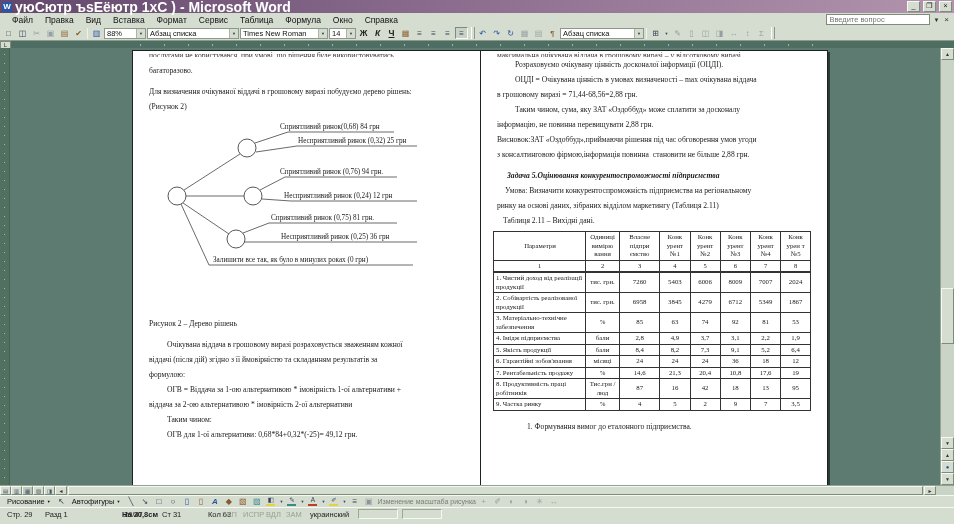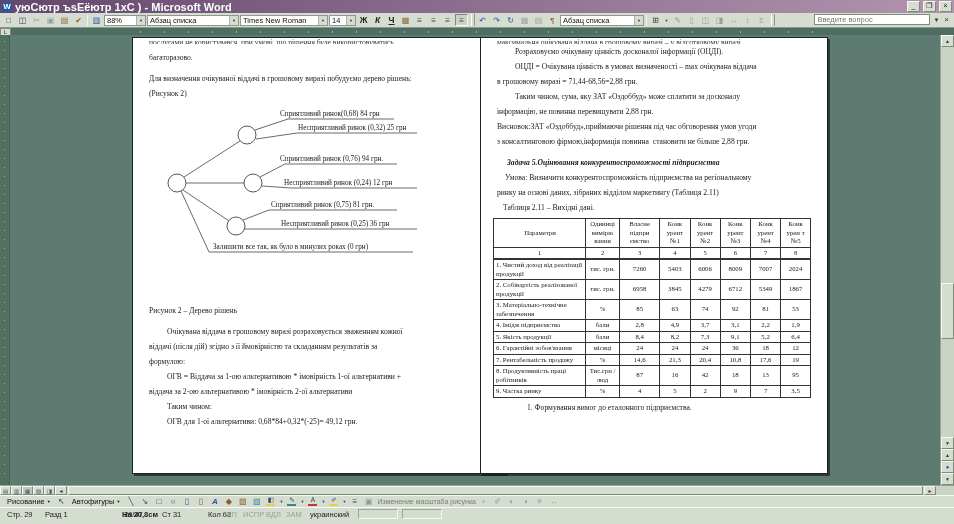--- a/index.html
+++ b/index.html
@@ -5,28 +5,28 @@
   html,body{margin:0;padding:0;width:954px;height:524px;overflow:hidden;
     font-family:"Liberation Sans",sans-serif;background:#d5dcd0;}
   *{box-sizing:border-box;}
   .window{width:954px;height:524px;display:flex;flex-direction:column;background:#d5dcd0;}
 
   
   .titlebar{height:13px;background:linear-gradient(90deg,#63486b 0%,#8a6b8d 45%,#b294ae 100%);
     display:flex;align-items:center;padding:0 2px;gap:3px;flex:0 0 auto;}
   .word-logo{width:10px;height:10px;background:#2a55a5;color:#fff;font-size:8px;font-weight:bold;
     display:flex;align-items:center;justify-content:center;line-height:1;}
-  .title-text{color:#fff;font-size:11px;font-weight:bold;flex:1;white-space:nowrap;overflow:hidden;}
+  .title-text{color:#fff;font-size:14px;font-weight:bold;flex:1;white-space:nowrap;overflow:hidden;}
   .winbtn{width:13px;height:11px;background:#d5dcd0;border:1px solid;border-color:#f6f8f3 #7d8b7a #7d8b7a #f6f8f3;
     font-size:7px;line-height:8px;text-align:center;color:#111;}
 
   
   .menubar{height:13px;display:flex;align-items:center;font-size:8.5px;padding-left:6px;flex:0 0 auto;}
   .menu-item{padding:0 6px;white-space:nowrap;color:#111;}
-  .q-box{width:116px;height:11px;border:1px solid #7d8b7a;background:#fff;font-size:7.5px;
+  .q-box{width:104px;height:11px;border:1px solid #7d8b7a;background:#fff;font-size:7.5px;
     font-family:"Liberation Sans",sans-serif;color:#777;padding:0 2px;}
   .q-drop,.q-close{font-size:6px;color:#333;padding:0 2px;}
 
   
   .toolbar{height:14px;display:flex;align-items:center;gap:1px;padding-left:2px;flex:0 0 auto;font-size:8px;}
   .tbtn{min-width:13px;height:12px;display:flex;align-items:center;justify-content:center;
     font-size:8px;color:#35455c;padding:0 1px;}
   .tbtn.colored{color:#8a5b2a;}
   .tbtn.gray{opacity:.4;}
   .tbtn.pressed{border:1px solid;border-color:#7d8b7a #f6f8f3 #f6f8f3 #7d8b7a;background:#c9d2c6;}
@@ -128,20 +128,33 @@
 <div class="window">
 
   <div class="titlebar">
     <div class="word-logo">W</div>
     <div class="title-text">уюСютр ъsЕёютр 1хС ) - Microsoft Word</div>
     <div class="winbtn">_</div>
     <div class="winbtn">❐</div>
     <div class="winbtn">×</div>
   </div>
 
+  <div class="menubar">
+
+  <span class="menu-item">Файл</span>
+      <span class="menu-item">Правка</span>
+      <span class="menu-item">Вид</span>
+      <span class="menu-item">Вставка</span>
+      <span class="menu-item">Формат</span>
+      <span class="menu-item">Сервис</span>
+      <span class="menu-item">Таблица</span>
+      <span class="menu-item">Формула</span>
+      <span class="menu-item">Окно</span>
+      <span class="menu-item">Справка</span>
+    </div>
 
   <div style="position:absolute;top:14px;right:3px;display:flex;align-items:center;gap:1px;">
     <input class="q-box" placeholder="Введите вопрос" style="">
     <span class="q-drop">▼</span>
     <span class="q-close" style="font-size:8px;">×</span>
   </div>
 
   <div class="toolbar">
     <span class="tbtn">□</span>
     <span class="tbtn">◫</span>
@@ -390,21 +403,21 @@
               <td>4</td>
               <td>5</td>
               <td>2</td>
               <td>9</td>
               <td>7</td>
               <td>3,5</td>
             </tr>
             </tbody>
         </table>
 
-        <p style="margin-top:2px;text-indent:30px;">1. Формування вимог до еталонного підприємства.</p>
+        <p style="margin-top:8px;text-indent:30px;">1. Формування вимог до еталонного підприємства.</p>
       </div>
     </div>
 
     <div class="vscroll">
       <span class="sbtn" style="top:0;">▲</span>
       <span class="vthumb"></span>
       <span class="sbtn" style="bottom:36px;">▼</span>
       <span class="sbtn" style="bottom:24px;">▲</span>
       <span class="sbtn browse-dot" style="bottom:12px;">●</span>
       <span class="sbtn" style="bottom:0;">▼</span>

